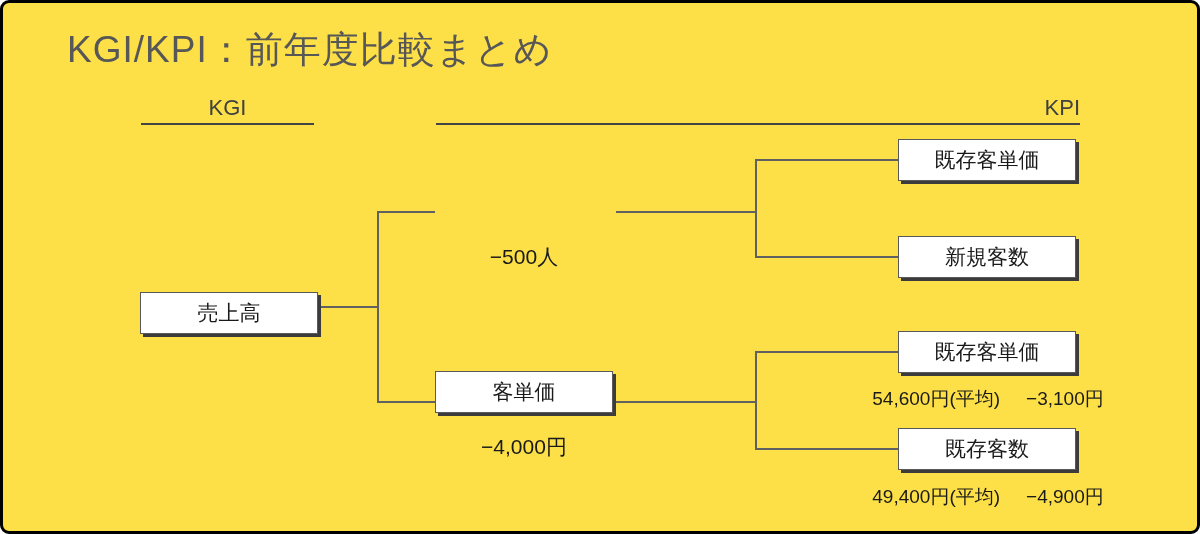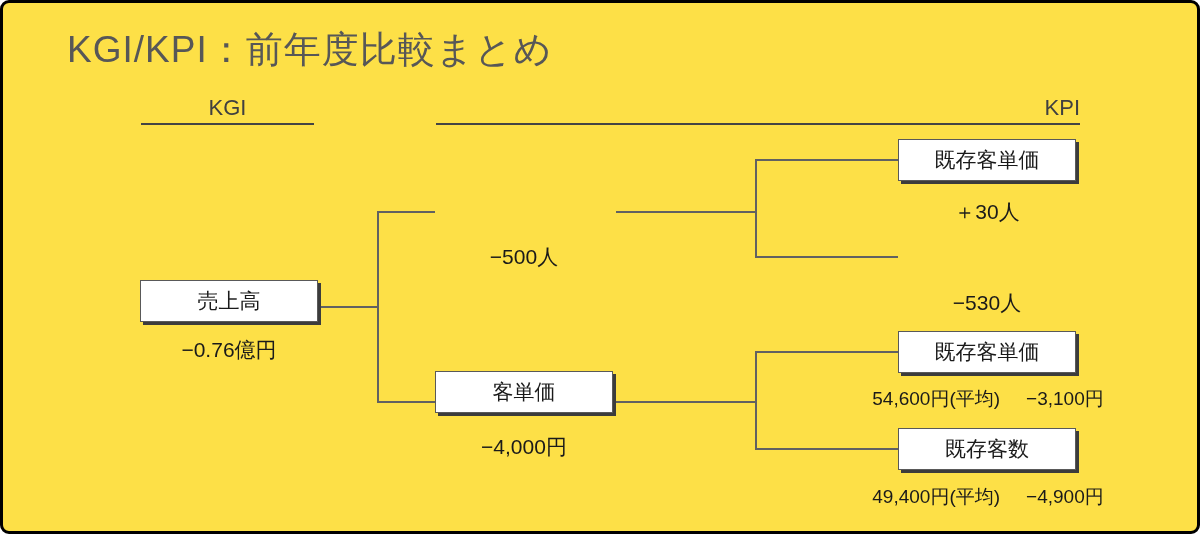--- a/index.html
+++ b/index.html
@@ -38,38 +38,38 @@
 </head>
 <body>
 
 <div class="frame">
 
   <div class="title">KGI/KPI：前年度比較まとめ</div>
 
   <div class="section-header hdr-kgi">KGI</div>
   <div class="section-header hdr-kpi">KPI</div>
 
-  <div class="node" style="left:137px;top:277px">
+  <div class="node" style="left:137px;top:289px">
     <span>売上高</span>
   </div>
-  <div class="delta" style="left:137px;top:333px">−0.76億円</div>
 
   <div class="delta" style="left:432px;top:240px">−500人</div>
 
   <div class="node" style="left:432px;top:368px">
     <span>客単価</span>
   </div>
   <div class="delta" style="left:432px;top:430px">−4,000円</div>
 
   <div class="node" style="left:895px;top:136px">
     <span>既存客単価</span>
   </div>
-  <div class="delta" style="left:895px;top:195px">＋30人</div>
 
-  <div class="delta" style="left:895px;top:286px">−530人</div>
+  <div class="node" style="left:895px;top:233px">
+    <span>新規客数</span>
+  </div>
 
   <div class="node" style="left:895px;top:328px">
     <span>既存客単価</span>
   </div>
   <div class="avg-row" style="left:837px;top:383px">
     <span>54,600円(平均)</span>
     <span>−3,100円</span>
   </div>
 
   <div class="node" style="left:895px;top:425px">

